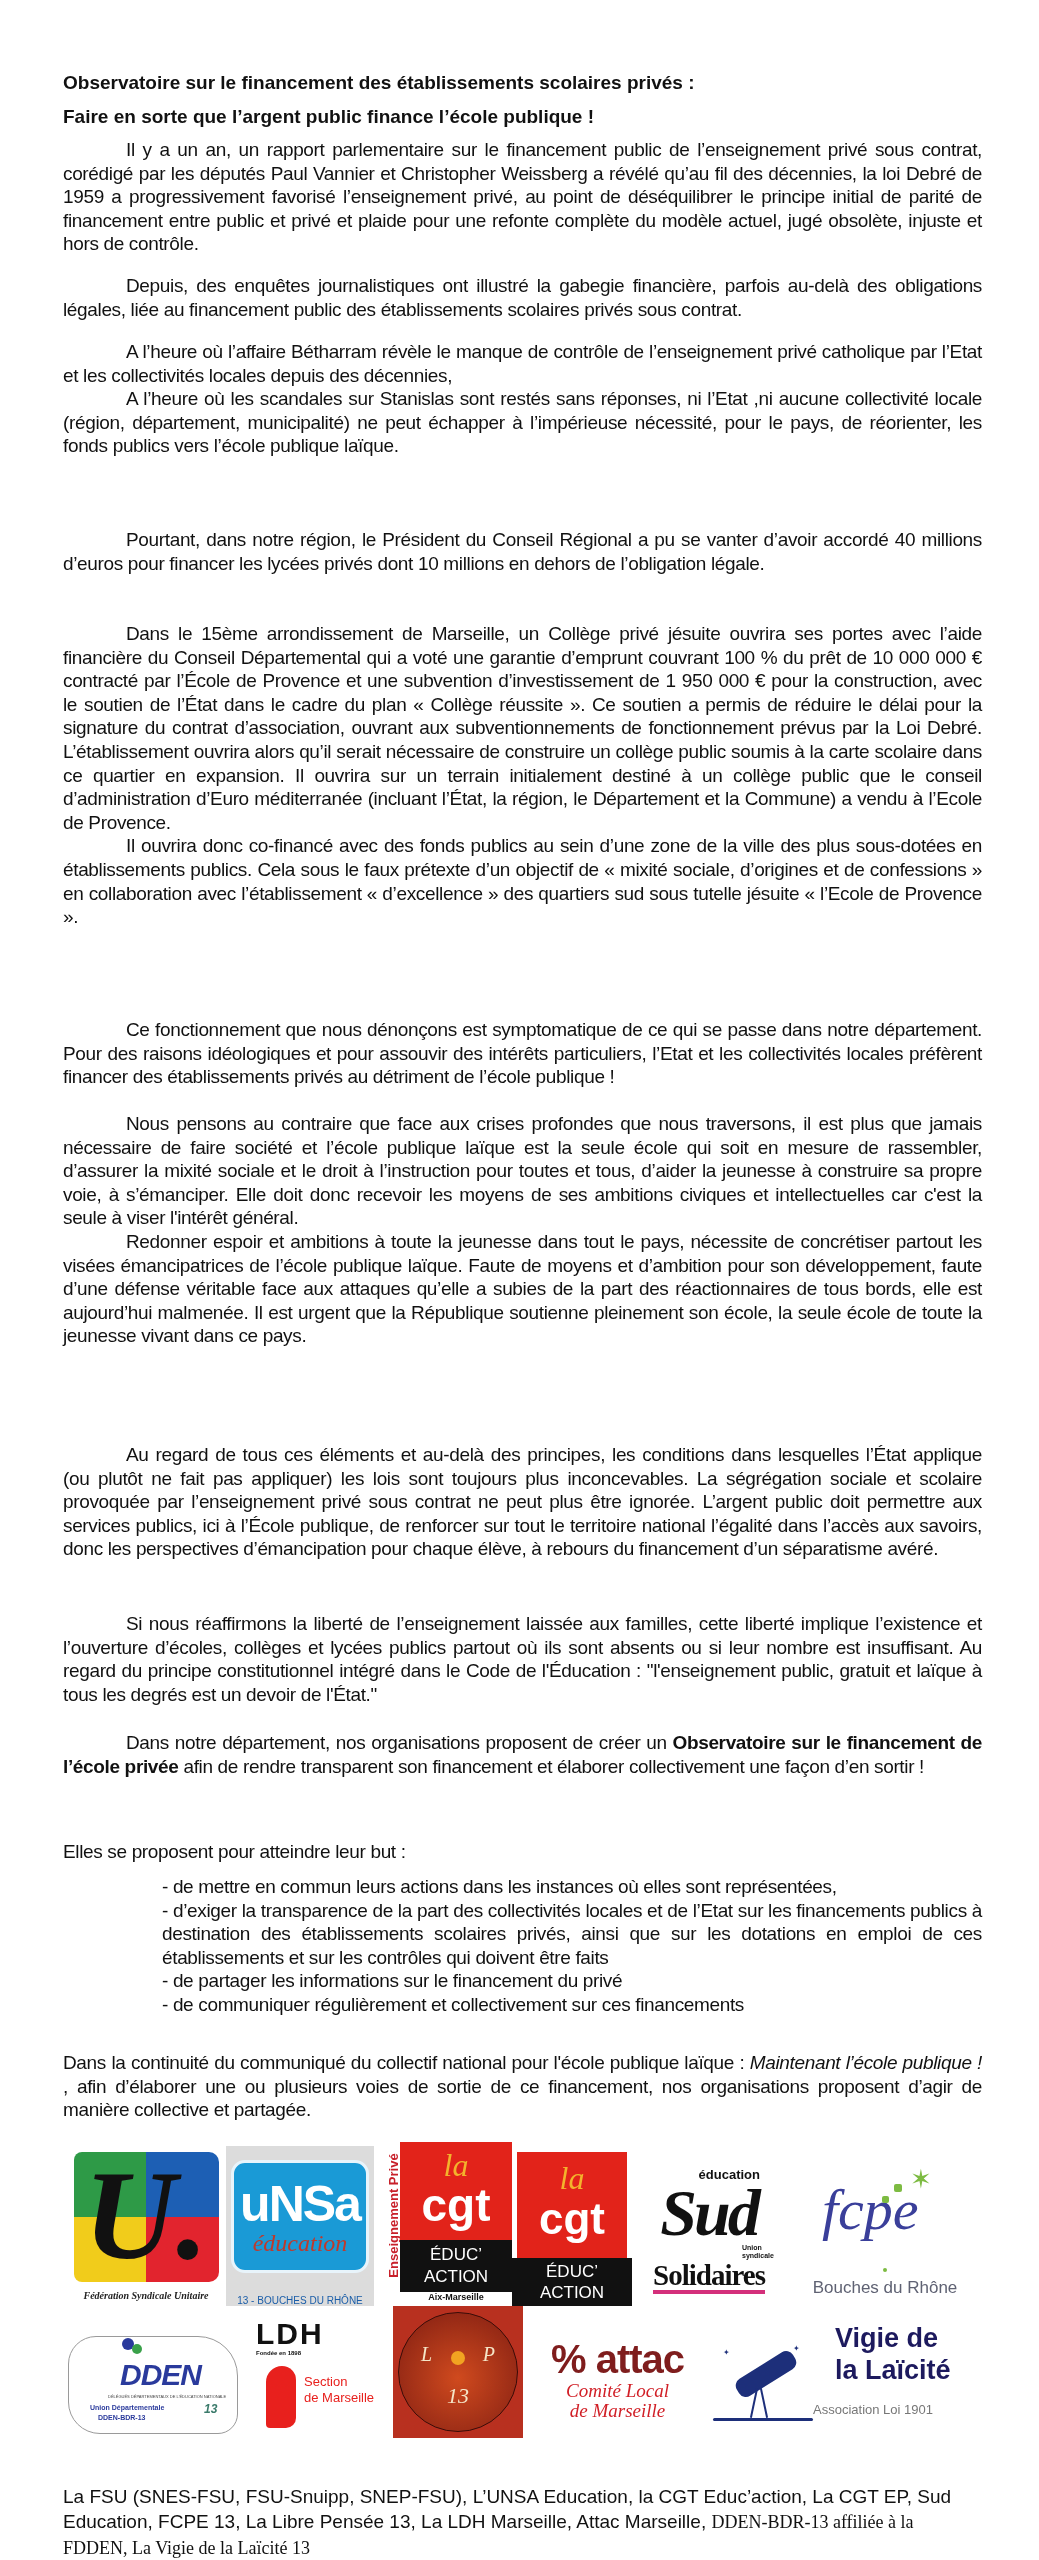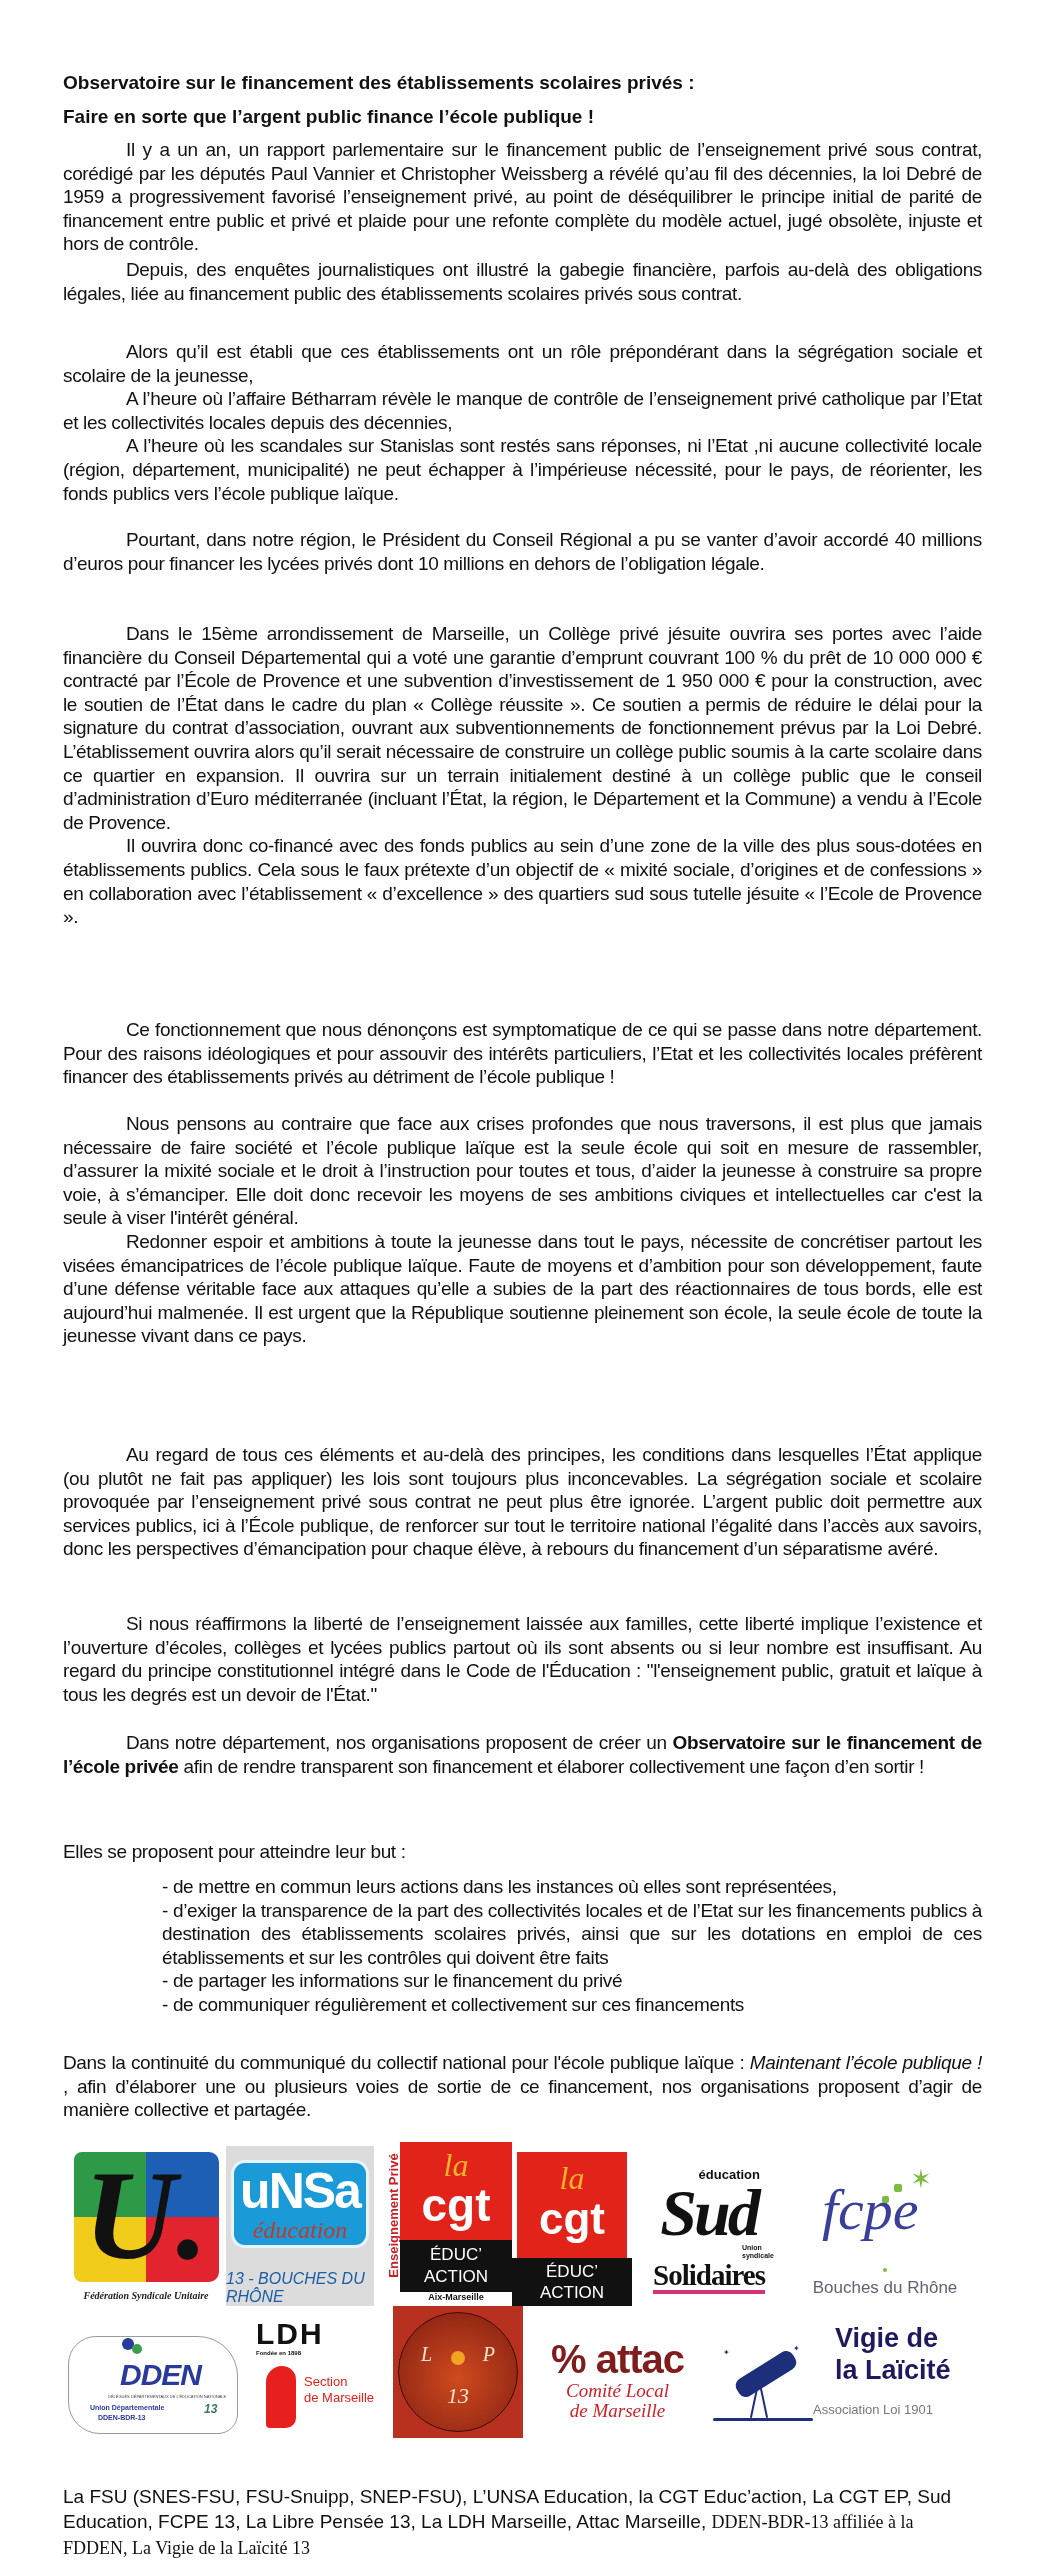--- a/index.html
+++ b/index.html
@@ -26,25 +26,24 @@
 <body>
 
 <div class="page">
 
   <h1 class="title t1">Observatoire sur le financement des établissements scolaires privés :</h1>
   <h2 class="title t2">Faire en sorte que l’argent public finance l’école publique !</h2>
 
   <div class="blk" style="top:138px">
     <p class="ind">Il y a un an, un rapport parlementaire sur le financement public de l’enseignement privé sous contrat, corédigé par les députés Paul Vannier et Christopher Weissberg a révélé qu’au fil des décennies, la loi Debré de 1959 a progressivement favorisé l’enseignement privé, au point de déséquilibrer le principe initial de parité de financement entre public et privé et plaide pour une refonte complète du modèle actuel, jugé obsolète, injuste et hors de contrôle.</p>
   </div>
-  <div class="blk" style="top:258px">
+  <div class="blk" style="top:274px">
     <p class="ind">Depuis, des enquêtes journalistiques ont illustré la gabegie financière, parfois au-delà des obligations légales, liée au financement public des établissements scolaires privés sous contrat.</p>
   </div>
   <div class="blk" style="top:340px">
-    <p class="ind">Alors qu’il est établi que ces établissements ont un rôle prépondérant dans la ségrégation sociale et scolaire de la jeunesse,</p>
     <p class="ind">A l’heure où l’affaire Bétharram révèle le manque de contrôle de l’enseignement privé catholique par l’Etat et les collectivités locales depuis des décennies,</p>
     <p class="ind">A l’heure où les scandales sur Stanislas sont restés sans réponses, ni l’Etat ,ni aucune collectivité locale (région, département, municipalité) ne peut échapper à l’impérieuse nécessité, pour le pays, de réorienter, les fonds publics vers l’école publique laïque.</p>
   </div>
   <div class="blk" style="top:528px">
     <p class="ind">Pourtant, dans notre région, le Président du Conseil Régional a pu se vanter d’avoir accordé 40 millions d’euros pour financer les lycées privés dont 10 millions en dehors de l’obligation légale.</p>
   </div>
   <div class="blk" style="top:622px">
     <p class="ind">Dans le 15ème arrondissement de Marseille, un Collège privé jésuite ouvrira ses portes avec l’aide financière du Conseil Départemental qui a voté une garantie d’emprunt couvrant 100 % du prêt de 10 000 000 € contracté par l’École de Provence et une subvention d’investissement de 1 950 000 € pour la construction, avec le soutien de l’État  dans le cadre du plan « Collège réussite ». Ce soutien a permis de réduire le délai pour la signature du contrat d’association, ouvrant aux subventionnements de fonctionnement prévus par la Loi Debré. L’établissement ouvrira alors qu’il serait nécessaire de construire un collège public soumis à la carte scolaire dans ce quartier en expansion. Il ouvrira sur un terrain initialement destiné à un collège public que le conseil d’administration d’Euro méditerranée (incluant l’État, la région, le Département et la Commune) a vendu à l’Ecole de Provence.</p>
     <p class="ind">Il ouvrira donc co-financé avec des fonds publics au sein d’une zone de la ville des plus sous-dotées en établissements publics. Cela sous le faux prétexte d’un objectif de « mixité sociale, d’origines et de confessions » en collaboration avec l’établissement « d’excellence » des quartiers sud sous tutelle jésuite « l’Ecole de Provence ».</p>
   </div>
@@ -89,21 +88,21 @@
       <div class="serif" style="position:absolute;left:0;top:-12px;width:145px;text-align:center;font-size:128px;font-style:italic;font-weight:bold;color:#111;line-height:150px;">U.</div>
     </div>
     <div class="serif" style="font-size:10px;font-style:italic;font-weight:bold;margin-top:8px;color:#222;">Fédération Syndicale Unitaire</div>
   </div>
 
   <div class="logo" style="left:226px;top:2146px;width:148px;height:160px;background:#dcdcdc;justify-content:center;padding-top:14px;">
     <div style="width:138px;height:115px;background:#1a9ad6;border-radius:14px;display:flex;flex-direction:column;align-items:center;justify-content:center;border:3px solid #e8f4fb;box-sizing:border-box;">
       <div style="font-size:50px;font-weight:bold;color:#fff;line-height:52px;letter-spacing:-2px;">uNSa</div>
       <div class="serif" style="font-size:24px;font-style:italic;color:#c0392b;line-height:26px;">éducation</div>
     </div>
-    <div style="font-size:16px;font-style:italic;color:#1a5da8;margin-top:22px;">13 - BOUCHES DU RHÔNE</div>
+    <div style="font-size:10px;color:#1a5da8;margin-top:22px;">13 - BOUCHES DU RHÔNE</div>
   </div>
 
   <div class="logo" style="left:384px;top:2142px;width:128px;height:166px;justify-content:flex-start;">
     <div style="position:absolute;left:0;top:0;width:16px;height:155px;background:#fff;">
       <div style="position:absolute;left:-66px;top:66px;width:150px;transform:rotate(-90deg);font-size:13px;font-weight:bold;color:#c8202a;white-space:nowrap;text-align:center;">Enseignement Privé</div>
     </div>
     <div style="position:absolute;left:16px;top:0;width:112px;height:98px;background:#e2231a;">
       <div class="serif" style="font-size:32px;font-style:italic;color:#f3b32c;text-align:center;line-height:34px;margin-top:6px;">la</div>
       <div style="font-size:46px;font-weight:bold;color:#fff;text-align:center;line-height:46px;">cgt</div>
     </div>

